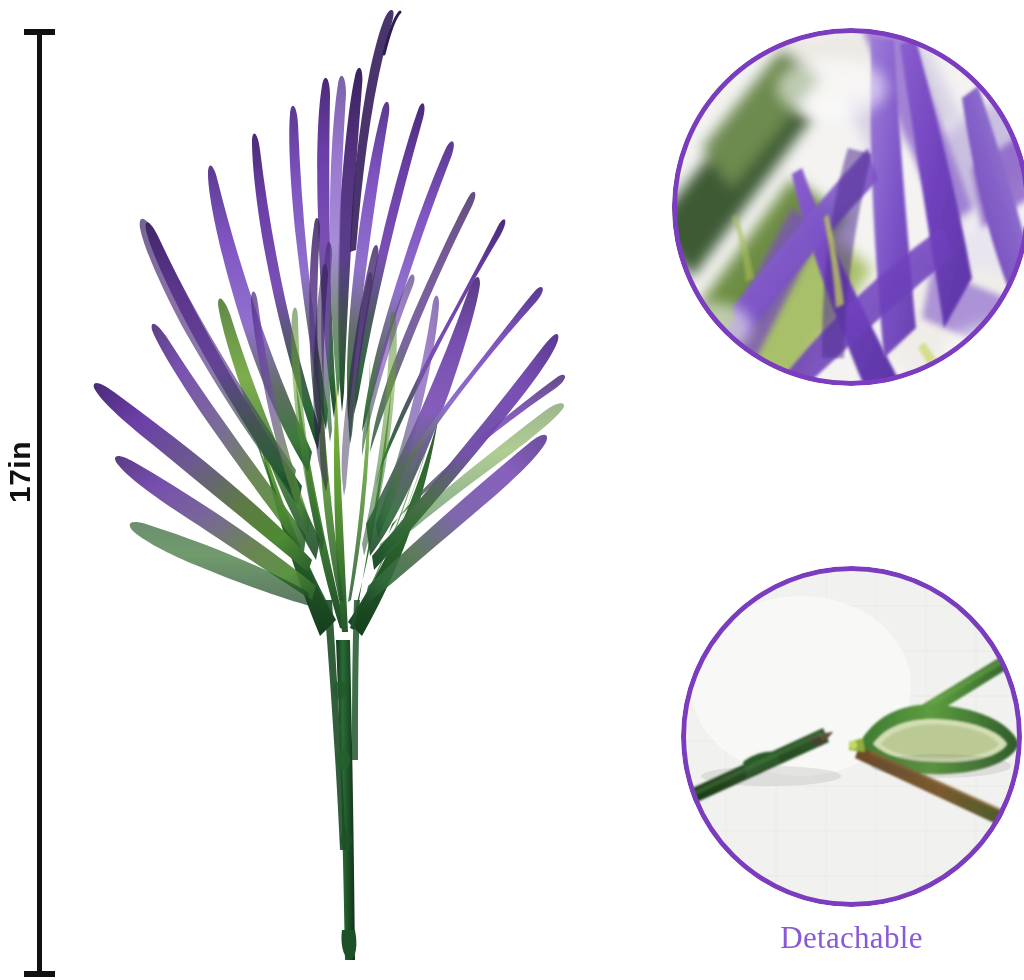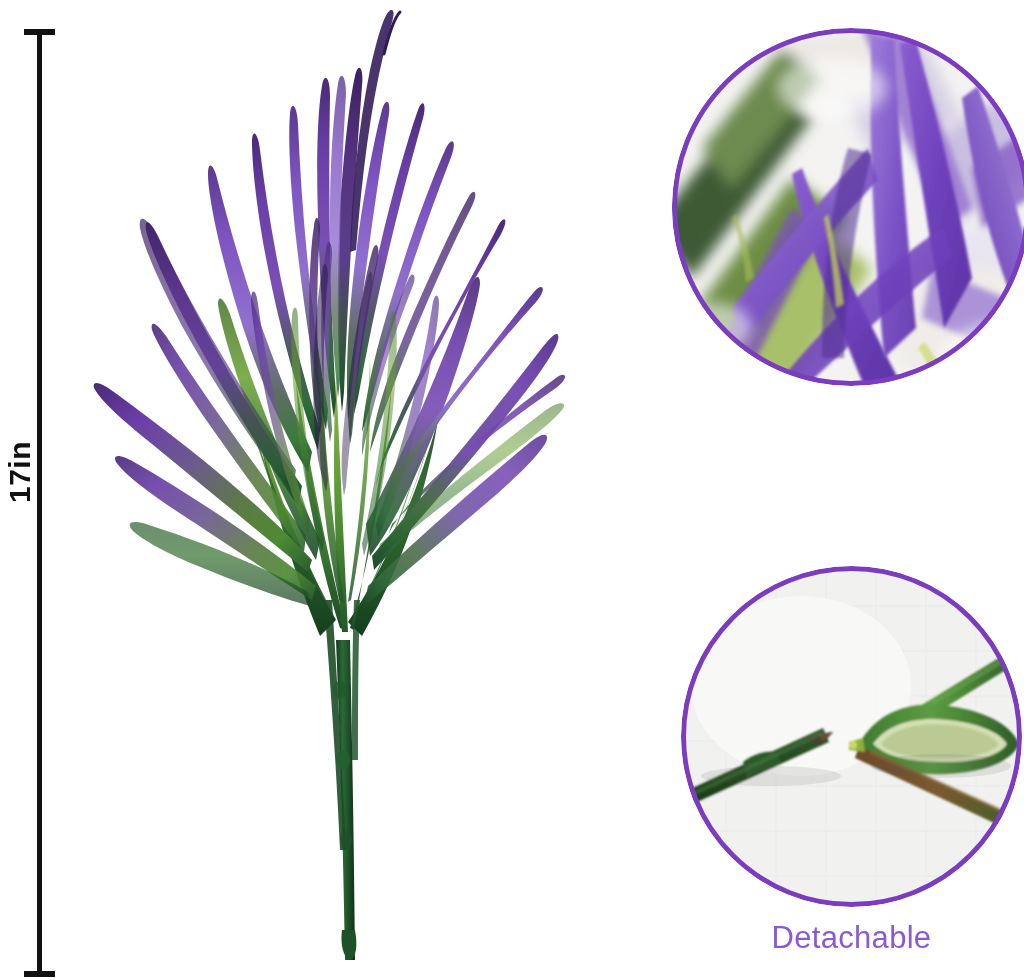--- a/index.html
+++ b/index.html
@@ -53,20 +53,21 @@
   #callout-closeup{left:672px;top:28px;width:358px;height:358px;--ring:#7B3CC0;}
   #callout-detach{left:681px;top:566px;width:341px;height:341px;--ring:#7B3CC0;}
 
   .callout-caption{
     position:absolute;left:681px;top:920px;width:341px;
     text-align:center;
     font-size:31px;
     color:#8A5AD6;
     letter-spacing:.3px;
     white-space:nowrap;
+    font-family:Liberation Serif, serif;
   }
 </style>
 </head>
 <body>
 
 <div id="stage">
 
   <div class="ruler">
     <div class="ruler-cap top"></div>
     <div class="ruler-line"></div>

